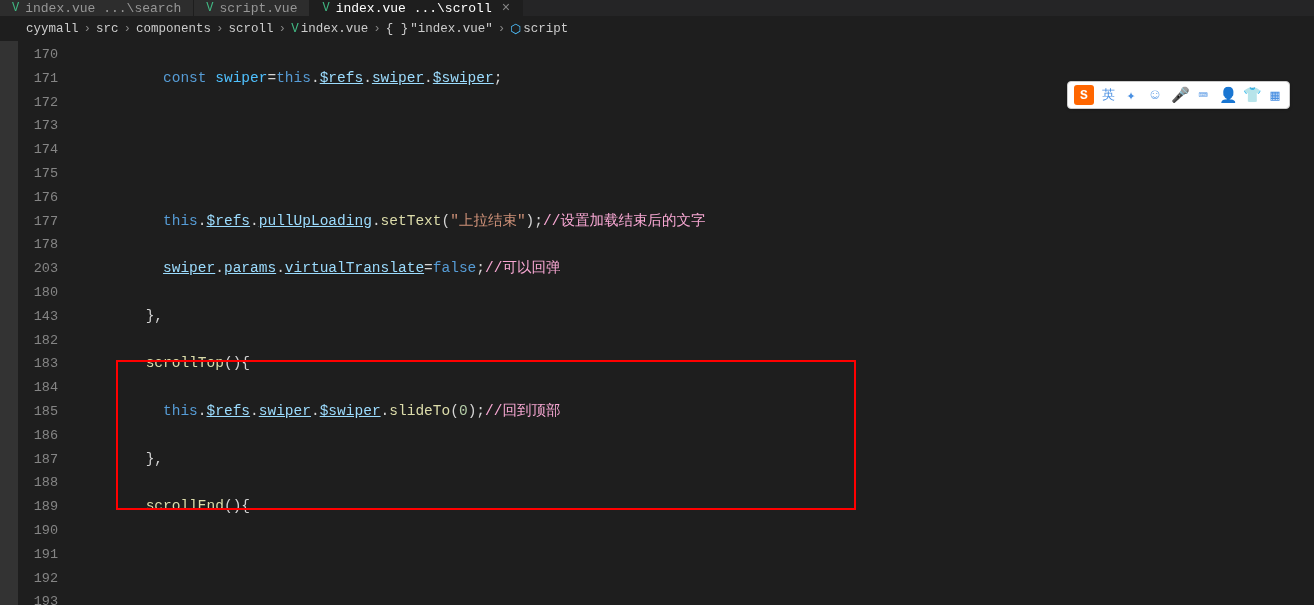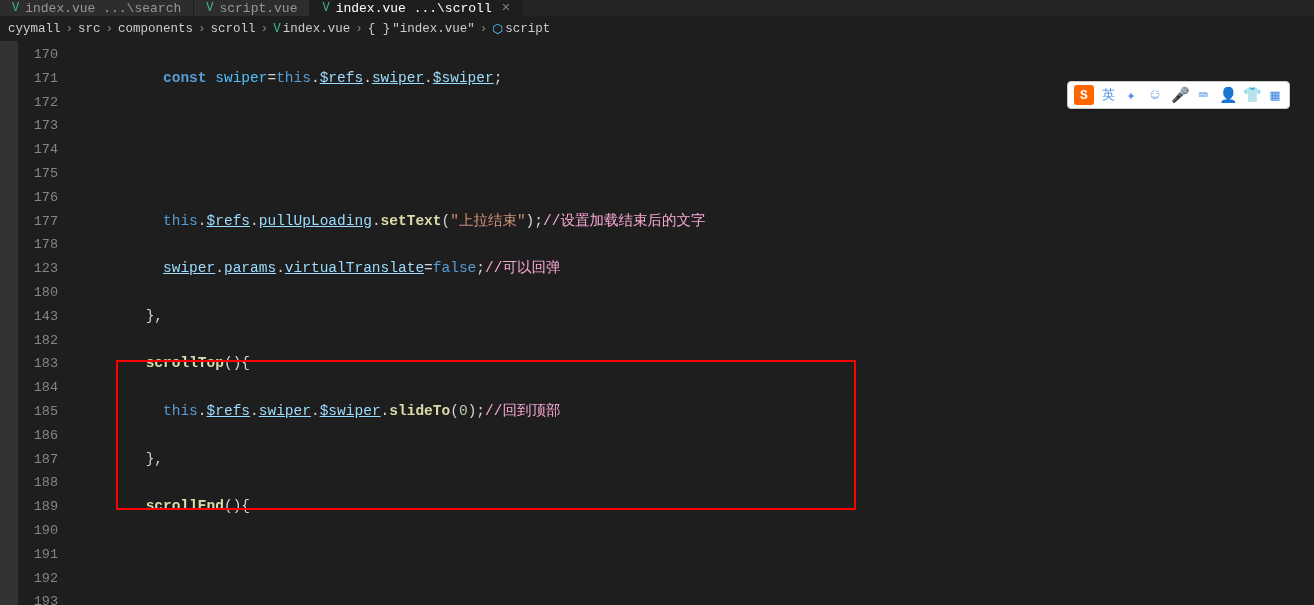--- a/index.html
+++ b/index.html
@@ -44,21 +44,21 @@
   font-size: 12px;
 }
 .tab .close-icon {
   color: #888;
   margin-left: 4px;
   font-size: 14px;
 }
 .breadcrumb {
   display: flex;
   align-items: center;
-  padding: 4px 8px;
+  padding: 4px 26px;
   background: #1e1e1e;
   font-size: 12.5px;
   color: #cccccc;
   gap: 2px;
   height: 24px;
 }
 .breadcrumb .sep {
   color: #888;
   margin: 0 3px;
 }
@@ -89,24 +89,24 @@
   flex: 1;
   background: #1e1e1e;
   font-size: 14.5px;
   line-height: 23.8px;
   padding-top: 2px;
   white-space: pre;
   position: relative;
 }
 .code-line { height: 23.8px; }
 .tk-this { color: #569cd6; }
-.tk-const { color: #569cd6; font-weight: bold; }
+.tk-const { color: #569cd6; }
 .tk-prop { color: #9cdcfe; text-decoration: underline; }
 .tk-var { color: #4fc1ff; }
-.tk-func { color: #dcdcaa; font-weight: bold; }
+.tk-func { color: #dcdcaa; }
 .tk-string { color: #ce9178; }
 .tk-comment { color: #f9a8d4; }
 .tk-num { color: #b5cea8; }
 .tk-bool { color: #569cd6; }
 .tk-punct { color: #d4d4d4; }
 .highlight-box {
   position: absolute;
   border: 2px solid #ff0000;
   left: 40px;
   top: 319px;
@@ -189,21 +189,21 @@
     <div class="gutter" id="gutter">
         <div>170</div>
         <div>171</div>
         <div>172</div>
         <div>173</div>
         <div>174</div>
         <div>175</div>
         <div>176</div>
         <div>177</div>
         <div>178</div>
-        <div>123</div>
+        <div>203</div>
         <div>180</div>
         <div>143</div>
         <div>182</div>
         <div>183</div>
         <div>184</div>
         <div>185</div>
         <div>186</div>
         <div>187</div>
         <div>188</div>
         <div>189</div>

